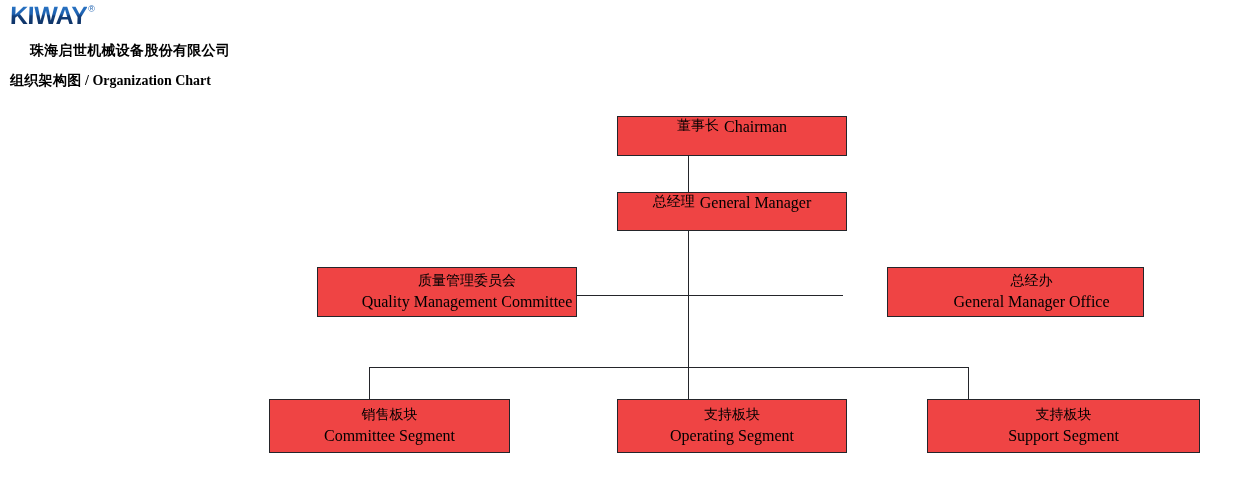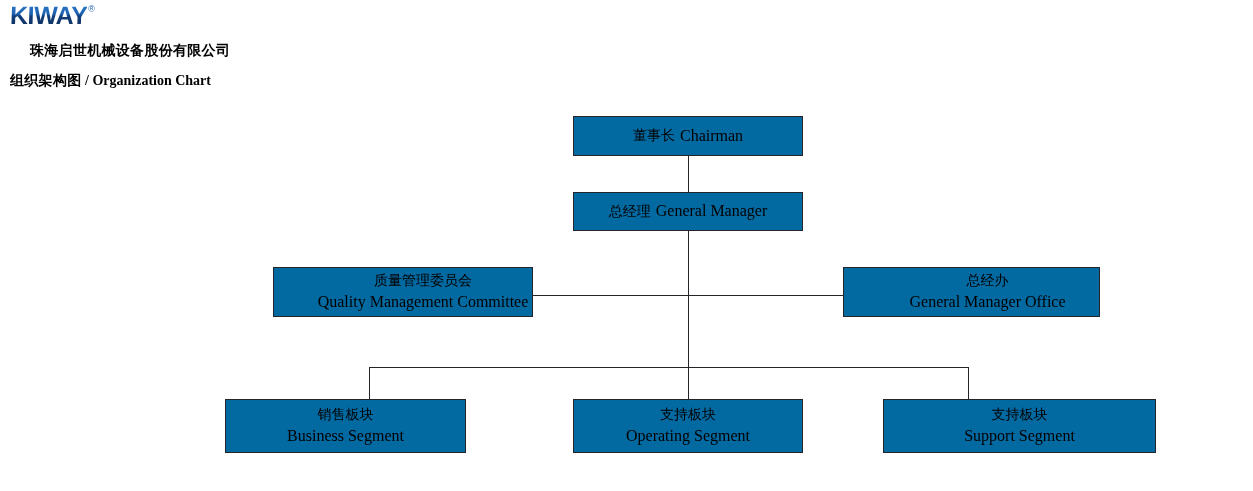--- a/index.html
+++ b/index.html
@@ -82,28 +82,28 @@
   #chart {
     position: absolute;
     left: 0;
     top: 0;
     width: 1253px;
     height: 491px;
   }
   .node {
     position: absolute;
     box-sizing: border-box;
-    background: #0369a1;
+    background: #ef4444;
     border: 1px solid #24252a;
     display: flex;
     flex-direction: column;
-    align-items: center;
     justify-content: center;
     text-align: center;
     line-height: 1.28;
+    margin-left: 44px;
   }
   .node .cn {
     font-family: "Liberation Sans", "DejaVu Sans", sans-serif;
     font-size: 14px;
     color: #000000;
   }
   .node .en {
     font-family: "Liberation Serif", "DejaVu Serif", serif;
     font-size: 16px;
     color: #000000;
@@ -162,21 +162,21 @@
       <span class="en">Quality Management Committee</span>
     </div>
 
     <div class="node two-line" style="left:843px; top:267px; width:257px; height:50px;padding-left:32px;">
       <span class="cn">总经办</span>
       <span class="en">General Manager Office</span>
     </div>
 
     <div class="node two-line" style="left:225px; top:399px; width:241px; height:54px;">
       <span class="cn">销售板块</span>
-      <span class="en">Business Segment</span>
+      <span class="en">Committee Segment</span>
     </div>
 
     <div class="node two-line" style="left:573px; top:399px; width:230px; height:54px;">
       <span class="cn">支持板块</span>
       <span class="en">Operating Segment</span>
     </div>
 
     <div class="node two-line" style="left:883px; top:399px; width:273px; height:54px;">
       <span class="cn">支持板块</span>
       <span class="en">Support Segment</span>

